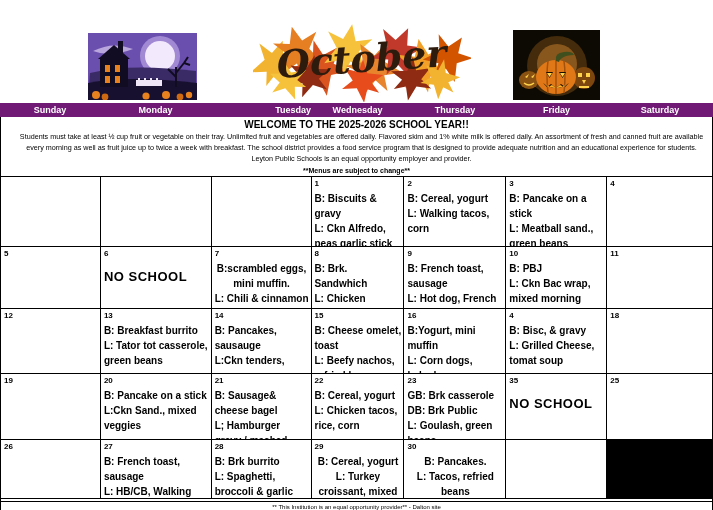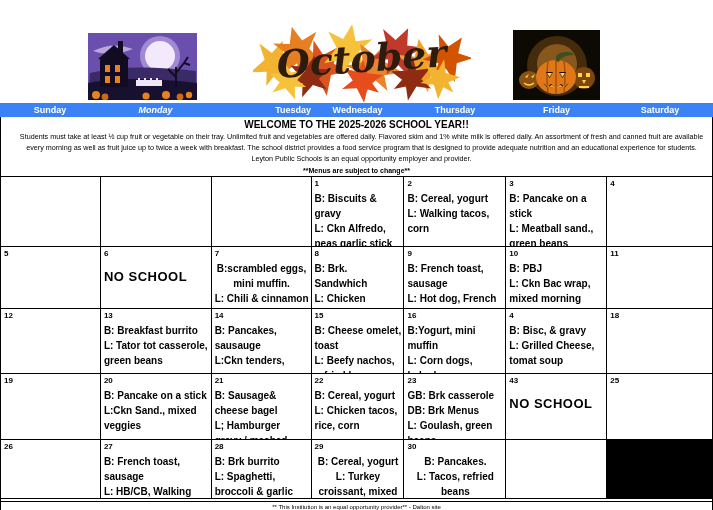--- a/index.html
+++ b/index.html
@@ -104,23 +104,23 @@
       <path d="M43 31 q-2 -8 8 -9 q8 -1 10 3 q-8 0 -12 3 q-3 2 -3 4 Z" fill="#3f4f1d"></path>
       <polygon points="33,42 40,42 36.5,48" fill="#1a0d02"></polygon>
       <polygon points="46,42 53,42 49.5,48" fill="#1a0d02"></polygon>
       <path d="M30 53 q13 10 26 0 l-4 4 l-4 -3 l-5 4 l-5 -4 l-4 3 Z" fill="#1a0d02"></path>
       <polygon points="34,43 39,43 36.5,47" fill="#ffd24a"></polygon>
       <polygon points="47,43 52,43 49.5,47" fill="#ffd24a"></polygon>
       <path d="M32 54 q11 8 22 0 l-3 3 l-4 -2 l-4 3 l-4 -3 l-4 2 Z" fill="#ffb32a"></path>
     </svg>
   </div>
 
-  <div class="daybar" style="background: #3b82f6;">
+  <div class="daybar" style="background: #701a75;">
     <div class="day" style="color: rgb(255, 255, 255);">Sunday</div>
-    <div class="day" style="color: rgb(255, 255, 255); font-style: italic;">Monday</div>
+    <div class="day" style="color: rgb(255, 255, 255);">Monday</div>
     <div class="day" style="color: rgb(255, 255, 255); text-align: right;">Tuesday</div>
     <div class="day" style="color: rgb(255, 255, 255);">Wednesday</div>
     <div class="day" style="color: rgb(255, 255, 255);">Thursday</div>
     <div class="day" style="color: rgb(255, 255, 255);">Friday</div>
     <div class="day" style="color: rgb(255, 255, 255);">Saturday</div>
   </div>
 
   <div class="main-box">
     <div class="welcome">WELCOME TO THE 2025-2026 SCHOOL YEAR!!</div>
     <div class="notice">Students must take at least ½ cup fruit or vegetable on their tray.  Unlimited fruit and vegetables are offered daily.  Flavored skim and 1% white milk is offered daily.  An assortment of fresh and canned fruit are available every morning as well as fruit juice up to twice a week with breakfast. The school district provides a food service program that is designed to provide adequate nutrition and an educational experience for students. Leyton Public Schools is an equal opportunity employer and provider.</div>
@@ -223,25 +223,25 @@
           <div class="line">L;  Hamburger gravy / mashed potatoes, roll</div>
         </div>
         <div class="cell">
           <div class="date">22</div>
           <div class="line">B: Cereal, yogurt</div>
           <div class="line">L:  Chicken tacos, rice, corn</div>
         </div>
         <div class="cell">
           <div class="date">23</div>
           <div class="line">GB:  Brk casserole</div>
-          <div class="line">DB:  Brk Menus</div>
+          <div class="line">DB:  Brk Public</div>
           <div class="line">L:  Goulash, green beans</div>
         </div>
         <div class="cell">
-          <div class="date">43</div>
+          <div class="date">35</div>
           <div class="no-school">NO SCHOOL</div>
         </div>
         <div class="cell">
           <div class="date">25</div>
         </div>
         <div class="cell">
           <div class="date">26</div>
         </div>
         <div class="cell">
           <div class="date">27</div>

